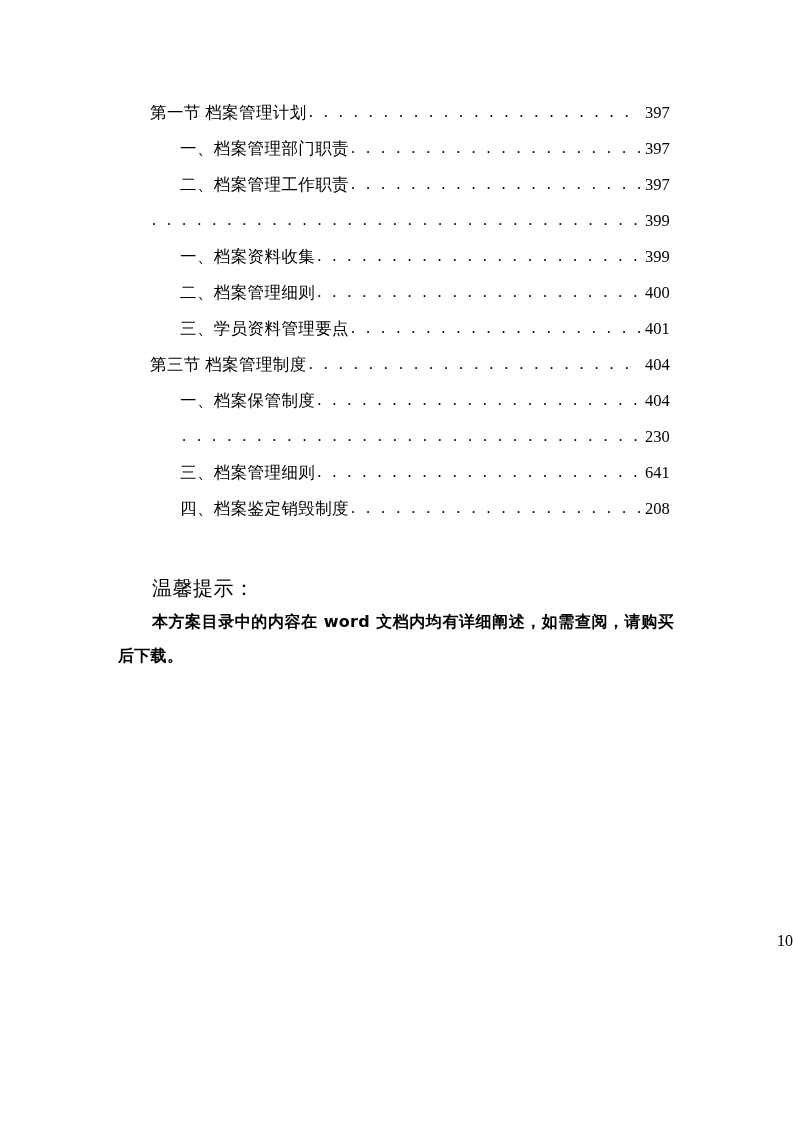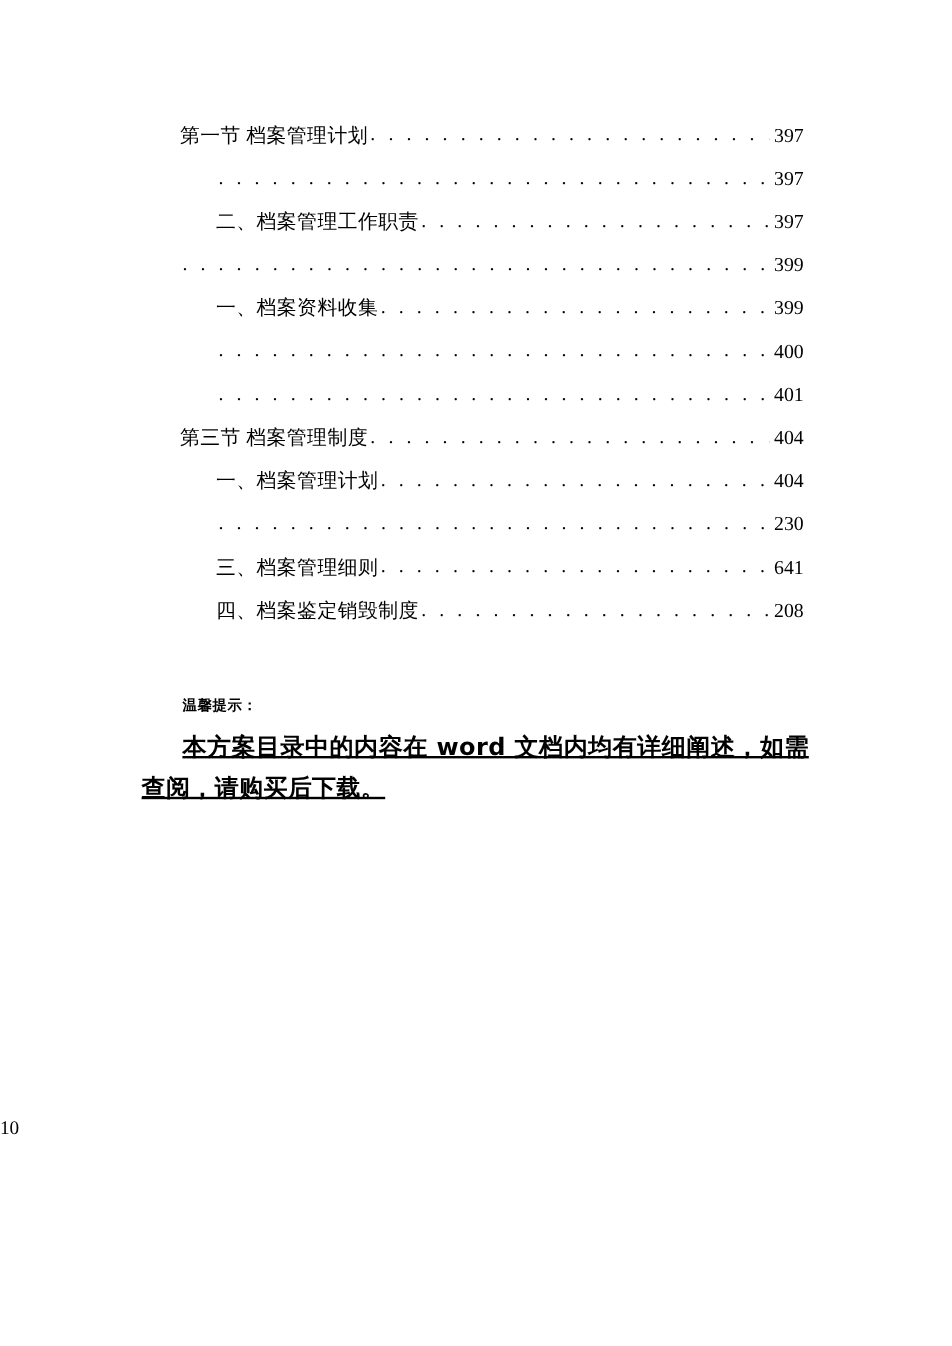--- a/index.html
+++ b/index.html
@@ -61,91 +61,93 @@
     flex: 0 0 auto;
     font-size: 16.5px;
     text-align: left;
     min-width: 30px;
   }
   .note-block {
     margin-top: 44px;
   }
   .note-title {
     font-family: "DejaVu Sans", "Liberation Sans", sans-serif;
-    font-weight: bold;
-    font-size: 12px;
+    font-weight: normal;
+    font-size: 20px;
     padding-left: 34px;
     line-height: 34px;
     letter-spacing: 0.5px;
   }
   .note-body {
     font-family: "DejaVu Sans", "Liberation Sans", sans-serif;
     font-weight: bold;
-    font-size: 20px;
+    font-size: 16px;
     line-height: 34px;
     letter-spacing: 0.3px;
     text-indent: 34px;
     width: 556px;
     text-align: justify;
-    text-decoration: underline;
   }
   .footer {
     position: absolute;
     bottom: 58px;
     left: 0;
     width: 793px;
-    text-align: left;
+    text-align: right;
     font-size: 16px;
     font-family: "Liberation Serif", "DejaVu Serif", serif;
   }
 </style>
 </head>
 <body>
 
 <div class="page">
 
   <ul class="toc" id="toc-list">
       <li class="toc-entry level-1">
         <span class="label">第一节 档案管理计划</span>
         <span class="leader">. . . . . . . . . . . . . . . . . . . . . . . . . . . . . . . . . . . . . . . . . . . . . .</span>
         <span class="page-num">397</span>
       </li>
       <li class="toc-entry level-2">
+        <span class="label">一、档案管理部门职责</span>
         <span class="leader">. . . . . . . . . . . . . . . . . . . . . . . . . . . . . . . . . . . . . . . . . . . . . .</span>
         <span class="page-num">397</span>
       </li>
       <li class="toc-entry level-2">
         <span class="label">二、档案管理工作职责</span>
         <span class="leader">. . . . . . . . . . . . . . . . . . . . . . . . . . . . . . . . . . . . . . . . . . . . . .</span>
         <span class="page-num">397</span>
       </li>
       <li class="toc-entry level-1">
         <span class="leader">. . . . . . . . . . . . . . . . . . . . . . . . . . . . . . . . . . . . . . . . . . . . . .</span>
         <span class="page-num">399</span>
       </li>
       <li class="toc-entry level-2">
         <span class="label">一、档案资料收集</span>
         <span class="leader">. . . . . . . . . . . . . . . . . . . . . . . . . . . . . . . . . . . . . . . . . . . . . .</span>
         <span class="page-num">399</span>
       </li>
       <li class="toc-entry level-2">
+        <span class="label">二、档案管理细则</span>
         <span class="leader">. . . . . . . . . . . . . . . . . . . . . . . . . . . . . . . . . . . . . . . . . . . . . .</span>
         <span class="page-num">400</span>
       </li>
       <li class="toc-entry level-2">
+        <span class="label">三、学员资料管理要点</span>
         <span class="leader">. . . . . . . . . . . . . . . . . . . . . . . . . . . . . . . . . . . . . . . . . . . . . .</span>
         <span class="page-num">401</span>
       </li>
       <li class="toc-entry level-1">
         <span class="label">第三节 档案管理制度</span>
         <span class="leader">. . . . . . . . . . . . . . . . . . . . . . . . . . . . . . . . . . . . . . . . . . . . . .</span>
         <span class="page-num">404</span>
       </li>
       <li class="toc-entry level-2">
-        <span class="label">一、档案管理计划</span>
+        <span class="label">一、档案保管制度</span>
         <span class="leader">. . . . . . . . . . . . . . . . . . . . . . . . . . . . . . . . . . . . . . . . . . . . . .</span>
         <span class="page-num">404</span>
       </li>
       <li class="toc-entry level-2">
         <span class="leader">. . . . . . . . . . . . . . . . . . . . . . . . . . . . . . . . . . . . . . . . . . . . . .</span>
         <span class="page-num">230</span>
       </li>
       <li class="toc-entry level-2">
         <span class="label">三、档案管理细则</span>
         <span class="leader">. . . . . . . . . . . . . . . . . . . . . . . . . . . . . . . . . . . . . . . . . . . . . .</span>

